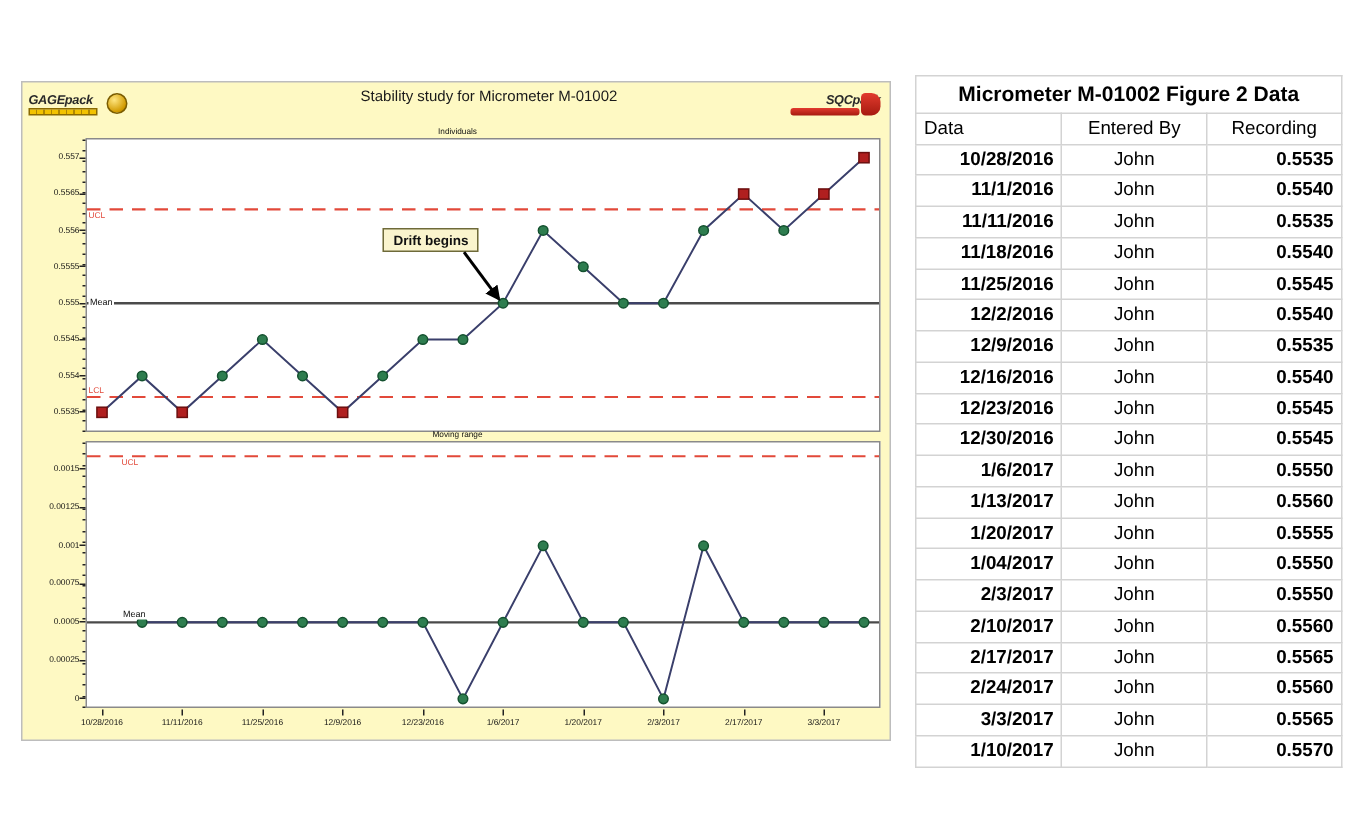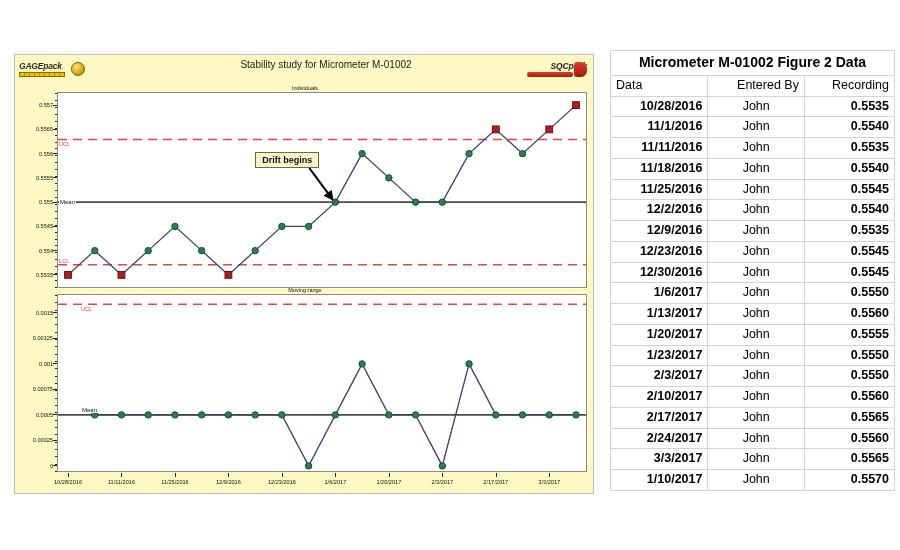--- a/index.html
+++ b/index.html
@@ -190,21 +190,21 @@
     font-weight: bold;
     font-size: 14px;
     border-bottom: 1px solid #d3d3d3;
     padding: 2px 4px;
   }
   .col-head {
     font-weight: normal;
     font-size: 13.5px;
     text-align: left;
   }
-  .col-head.center { text-align: right; }
+  .col-head.center { text-align: center; }
   td.c-date { text-align: right; font-weight: bold; }
   td.c-by   { text-align: center; }
   td.c-rec  { text-align: right; font-weight: bold; }
 </style>
 </head>
 <body>
 
 <div id="root">
 
   <div id="chart-panel">
@@ -458,20 +458,25 @@
             <td class="c-date">12/2/2016</td>
             <td class="c-by">John</td>
             <td class="c-rec">0.5540</td>
           </tr>
           <tr>
             <td class="c-date">12/9/2016</td>
             <td class="c-by">John</td>
             <td class="c-rec">0.5535</td>
           </tr>
           <tr>
+            <td class="c-date">12/16/2016</td>
+            <td class="c-by">John</td>
+            <td class="c-rec">0.5540</td>
+          </tr>
+          <tr>
             <td class="c-date">12/23/2016</td>
             <td class="c-by">John</td>
             <td class="c-rec">0.5545</td>
           </tr>
           <tr>
             <td class="c-date">12/30/2016</td>
             <td class="c-by">John</td>
             <td class="c-rec">0.5545</td>
           </tr>
           <tr>
@@ -483,21 +488,21 @@
             <td class="c-date">1/13/2017</td>
             <td class="c-by">John</td>
             <td class="c-rec">0.5560</td>
           </tr>
           <tr>
             <td class="c-date">1/20/2017</td>
             <td class="c-by">John</td>
             <td class="c-rec">0.5555</td>
           </tr>
           <tr>
-            <td class="c-date">1/23/2017</td>
+            <td class="c-date">1/04/2017</td>
             <td class="c-by">John</td>
             <td class="c-rec">0.5550</td>
           </tr>
           <tr>
             <td class="c-date">2/3/2017</td>
             <td class="c-by">John</td>
             <td class="c-rec">0.5550</td>
           </tr>
           <tr>
             <td class="c-date">2/10/2017</td>

